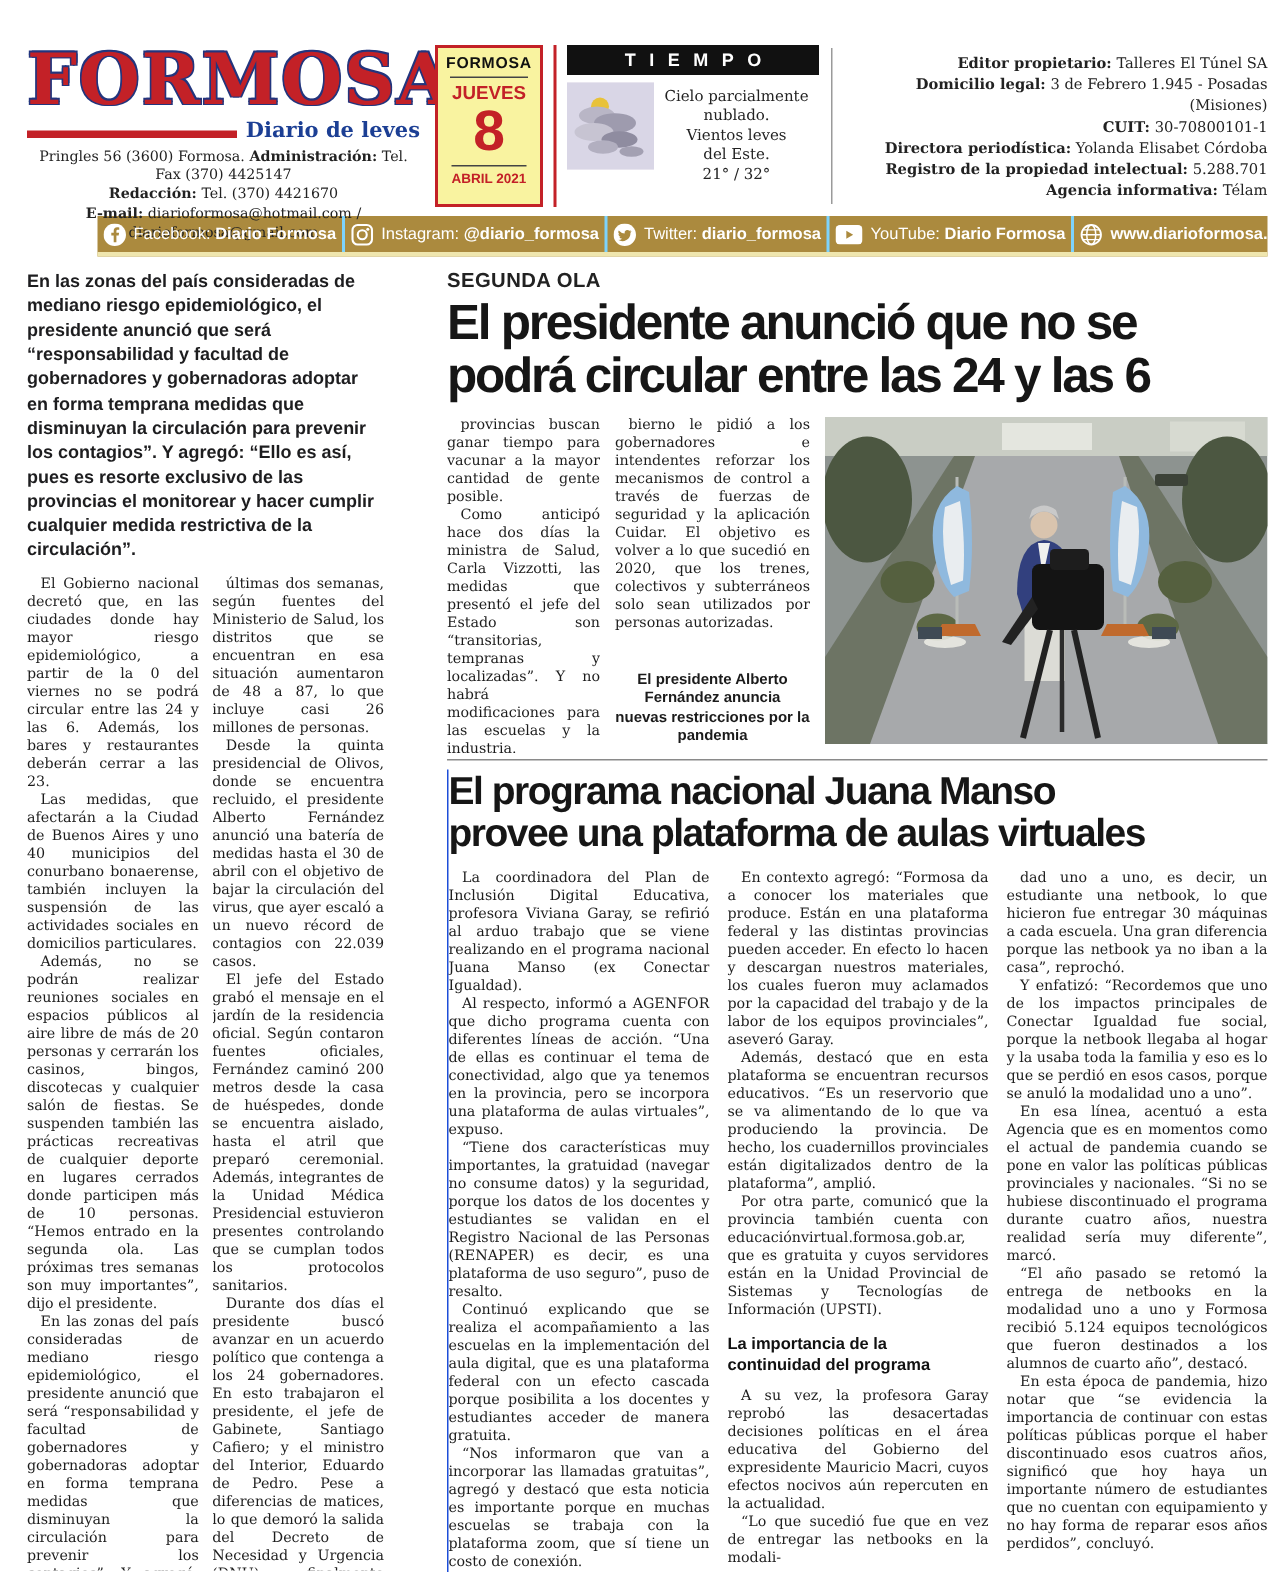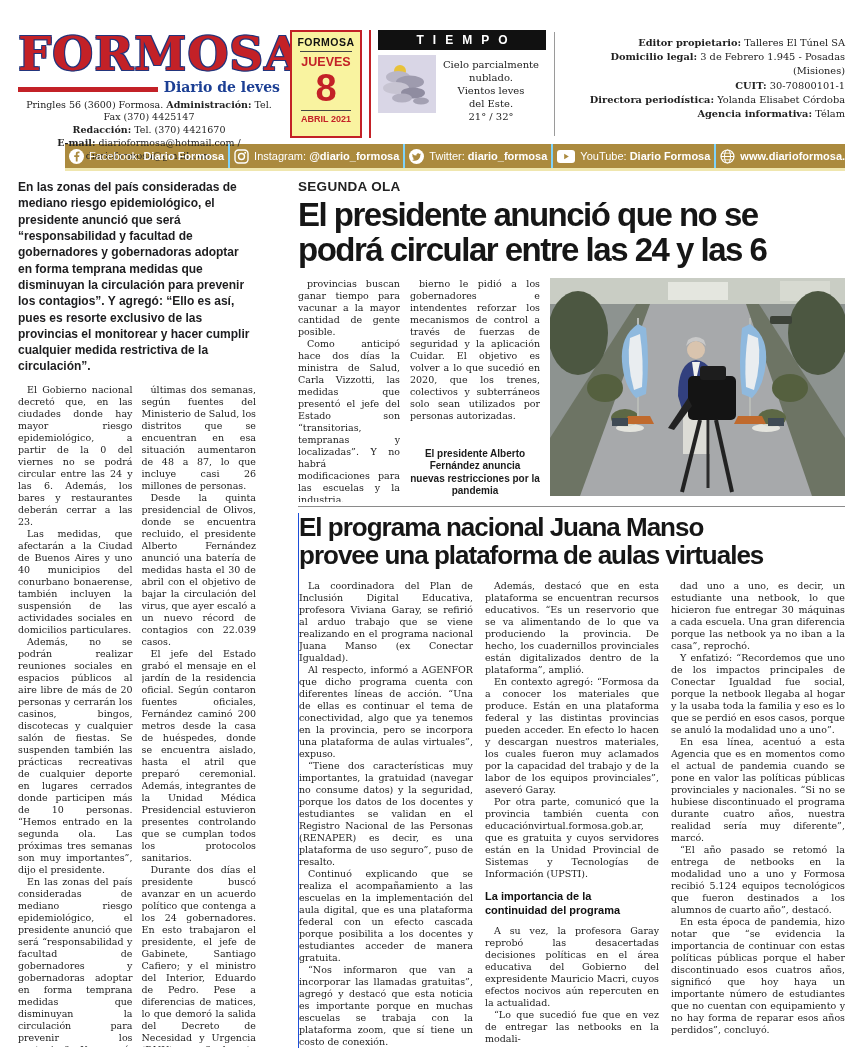--- a/index.html
+++ b/index.html
@@ -120,20 +120,21 @@
       </div>
     </div>
 
     <div class="gray-vrule"></div>
 
     <div class="publisher-block">
         <div><b>Editor propietario:</b> Talleres El Túnel SA</div>
         <div><b>Domicilio legal:</b> 3 de Febrero 1.945 - Posadas (Misiones)</div>
         <div><b>CUIT:</b> 30-70800101-1</div>
         <div><b>Directora periodística:</b> Yolanda Elisabet Córdoba</div>
+        <div><b>Registro de la propiedad intelectual:</b> 5.288.701</div>
         <div><b>Agencia informativa:</b> Télam</div>
       </div>
   </div>
 
   <div class="social-bar">
     <div class="social-item">
       <span>
         <svg width="15" height="15" viewBox="0 0 15 15">
             <circle cx="7.5" cy="7.5" r="7.5" fill="#fff"></circle>
             <path d="M8.6 12.5V8h1.5l.3-1.8H8.6V5.1c0-.5.2-.9 1-.9h.9V2.6c-.2 0-.8-.1-1.4-.1-1.4 0-2.3.8-2.3 2.4v1.3H5.2V8h1.6v4.5z" fill="#ab8a3e"></path>
@@ -280,22 +281,22 @@
         <div class="juana-cols">
           <div class="jcol body-text">
               <p>La coordinadora del Plan de Inclusión Digital Educativa, profesora Viviana Garay, se refirió al arduo trabajo que se viene realizando en el programa nacional Juana Manso (ex Conectar Igualdad).</p>
               <p>Al respecto, informó a AGENFOR que dicho programa cuenta con diferentes líneas de acción. “Una de ellas es continuar el tema de conectividad, algo que ya tenemos en la provincia, pero se incorpora una plataforma de aulas virtuales”, expuso.</p>
               <p>“Tiene dos características muy importantes, la gratuidad (navegar no consume datos) y la seguridad, porque los datos de los docentes y estudiantes se validan en el Registro Nacional de las Personas (RENAPER) es decir, es una plataforma de uso seguro”, puso de resalto.</p>
               <p>Continuó explicando que se realiza el acompañamiento a las escuelas en la implementación del aula digital, que es una plataforma federal con un efecto cascada porque posibilita a los docentes y estudiantes acceder de manera gratuita.</p>
               <p>“Nos informaron que van a incorporar las llamadas gratuitas”, agregó y destacó que esta noticia es importante porque en muchas escuelas se trabaja con la plataforma zoom, que sí tiene un costo de conexión.</p>
             </div>
           <div class="jcol">
             <div class="body-text">
+                <p>En contexto agregó: “Formosa da a conocer los materiales que produce. Están en una plataforma federal y las distintas provincias pueden acceder. En efecto lo hacen y descargan nuestros materiales, los cuales fueron muy aclamados por la capacidad del trabajo y de la labor de los equipos provinciales”, aseveró Garay.</p>
                 <p>Además, destacó que en esta plataforma se encuentran recursos educativos. “Es un reservorio que se va alimentando de lo que va produciendo la provincia. De hecho, los cuadernillos provinciales están digitalizados dentro de la plataforma”, amplió.</p>
-                <p>En contexto agregó: “Formosa da a conocer los materiales que produce. Están en una plataforma federal y las distintas provincias pueden acceder. En efecto lo hacen y descargan nuestros materiales, los cuales fueron muy aclamados por la capacidad del trabajo y de la labor de los equipos provinciales”, aseveró Garay.</p>
                 <p>Por otra parte, comunicó que la provincia también cuenta con educaciónvirtual.formosa.gob.ar, que es gratuita y cuyos servidores están en la Unidad Provincial de Sistemas y Tecnologías de Información (UPSTI).</p>
               </div>
             <div class="subhead">La importancia de la
 continuidad del programa</div>
             <div class="body-text">
                 <p>A su vez, la profesora Garay reprobó las desacertadas decisiones políticas en el área educativa del Gobierno del expresidente Mauricio Macri, cuyos efectos nocivos aún repercuten en la actualidad.</p>
                 <p>“Lo que sucedió fue que en vez de entregar las netbooks en la modali-</p>
               </div>
           </div>
           <div class="jcol body-text">

